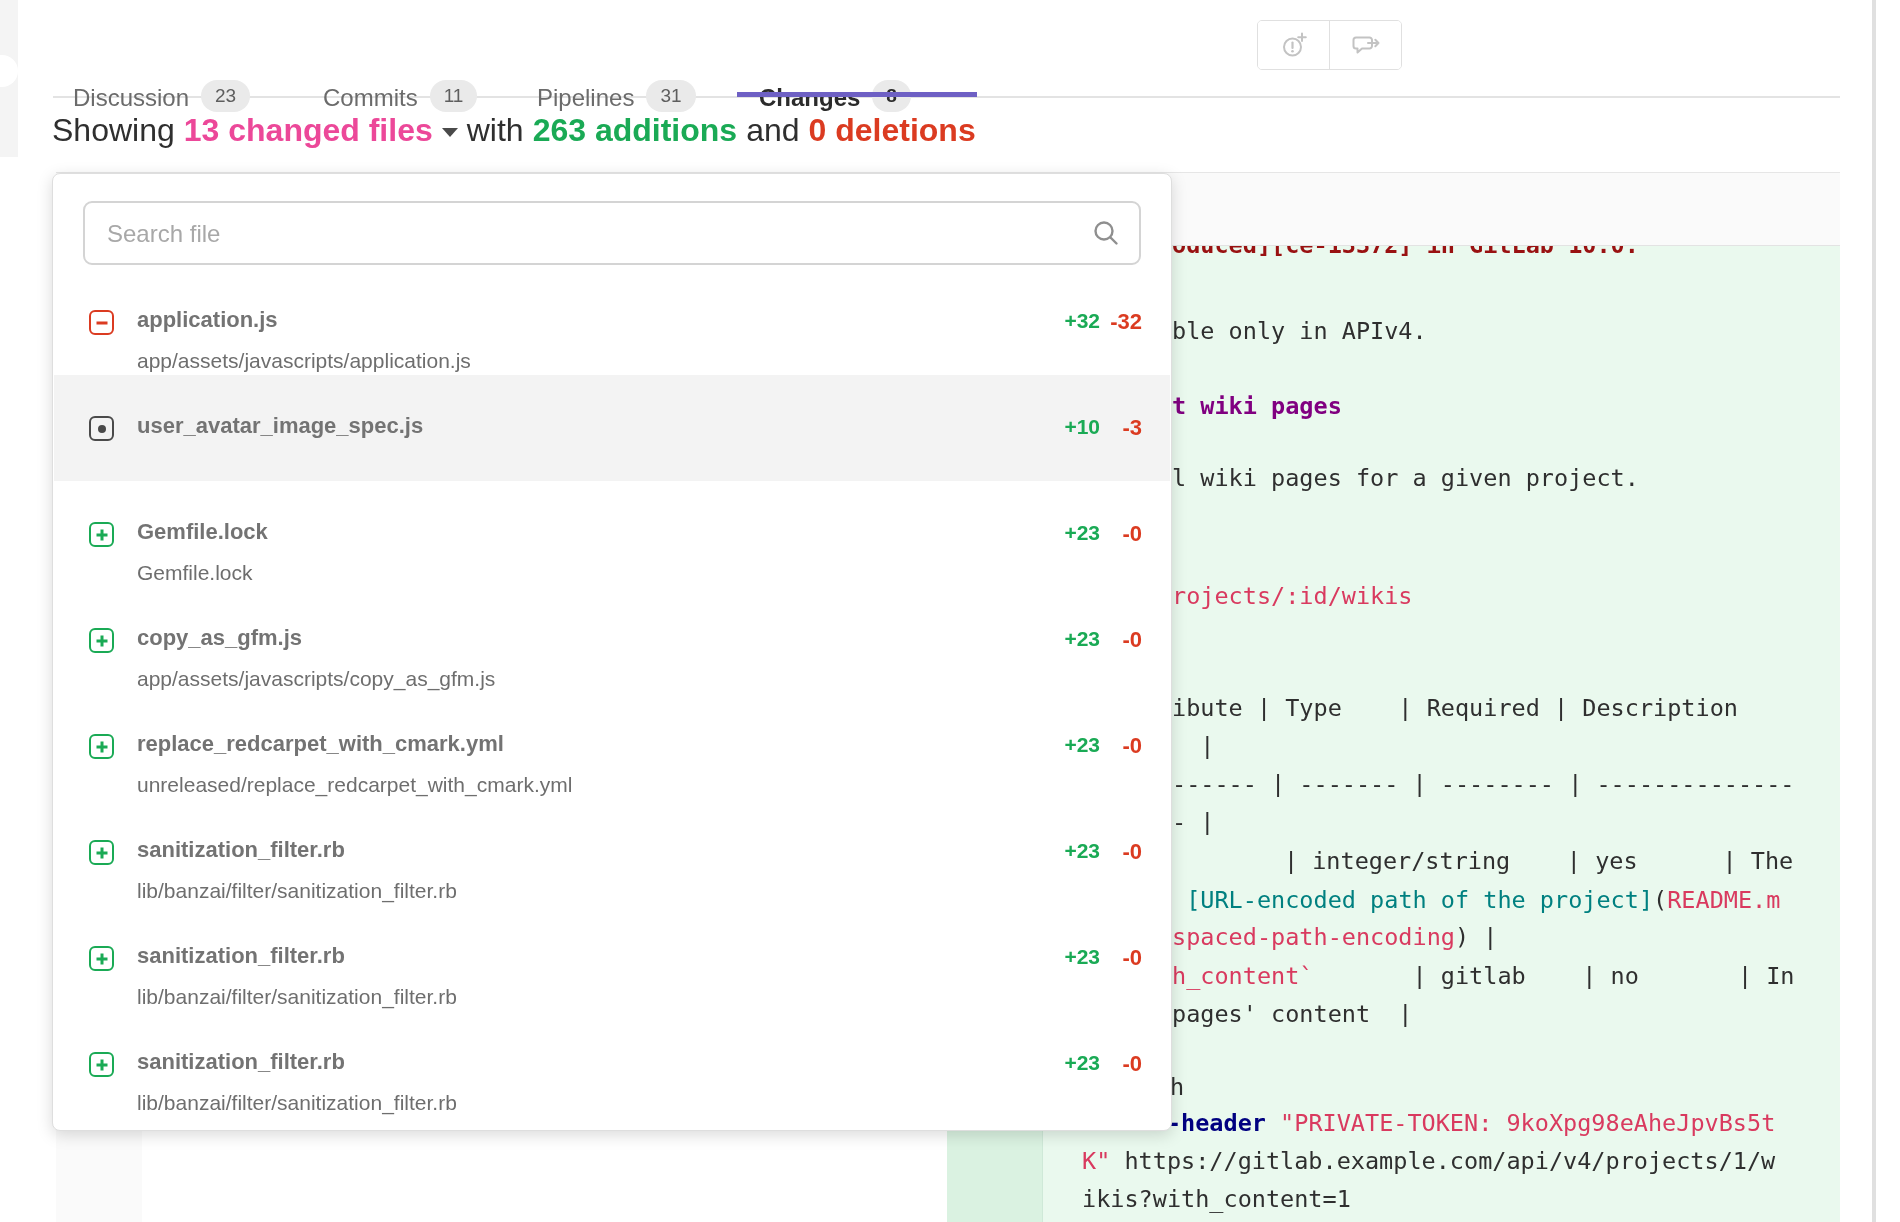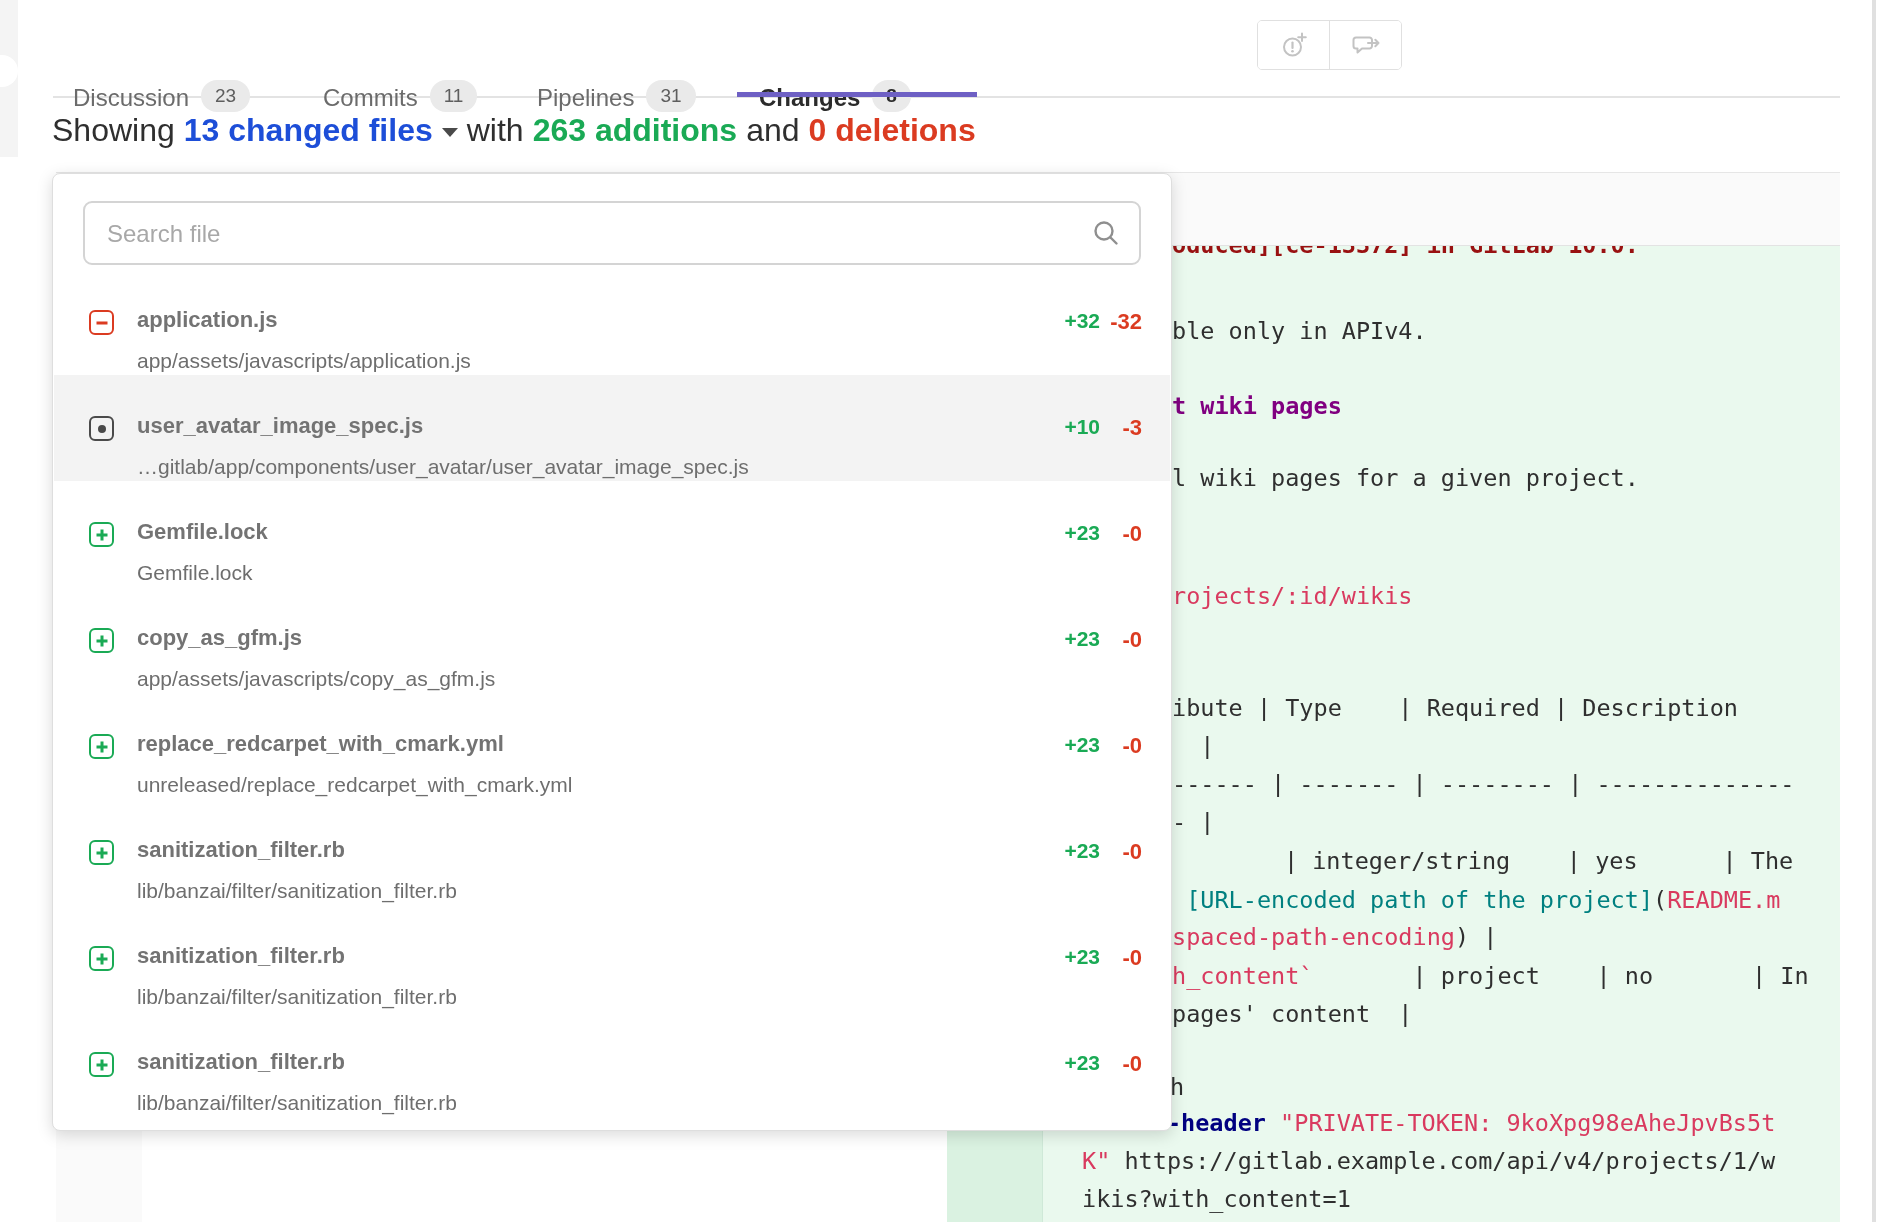--- a/index.html
+++ b/index.html
@@ -23,21 +23,21 @@
   .tab-underline{left:737px;top:92px;width:240px;height:5px;background:#6e60c4;}
 
   
   .resolved-group{left:1257px;top:20px;height:48px;display:flex;border:1px solid #e0e0e0;border-radius:5px;overflow:hidden;background:#fff;}
   .resolved-text-seg{display:flex;align-items:center;gap:11px;padding:0 18px;background:#fafafa;border-right:1px solid #e0e0e0;font-size:24px;color:#2f2f2f;white-space:nowrap;}
   .icon-btn{width:71px;display:flex;align-items:center;justify-content:center;background:#fff;cursor:pointer;}
   .icon-btn + .icon-btn{border-left:1px solid #e0e0e0;}
 
   
   .summary{left:52px;top:112px;display:flex;align-items:center;gap:9px;font-size:32px;color:#2f2f2f;white-space:nowrap;}
-  .link-blue{color:#1d4ed8;font-weight:700;cursor:pointer;}
+  .link-blue{color:#ec4899;font-weight:700;cursor:pointer;}
   .caret-down{width:0;height:0;border-left:8px solid transparent;border-right:8px solid transparent;border-top:9px solid #4a4a4a;margin-top:4px;}
   .add-text{color:#1aaa55;font-weight:700;}
   .del-text{color:#db3b21;font-weight:700;}
 
   
   .diff-header{left:56px;top:172px;width:1784px;height:72px;background:#fafafa;border-top:1px solid #e6e6e6;border-bottom:1px solid #e3e3e3;z-index:3;}
   .gutter-old{left:56px;top:244px;width:86px;height:978px;background:#fafafa;border-right:1px solid #ececec;z-index:1;}
   .pane-old{left:142px;top:244px;width:805px;height:978px;background:#ffffff;z-index:1;}
   .gutter-new{left:947px;top:244px;width:95px;height:978px;background:#daf2e1;border-right:1px solid #cfe9d8;z-index:1;}
   .pane-new{left:1043px;top:244px;width:797px;height:978px;background:#eaf9ee;z-index:1;}
@@ -139,21 +139,21 @@
     <div class="code-line" style="top: 391px; left: 1172px;"><span class="c-pu">t wiki pages</span></div>
     <div class="code-line" style="top: 463px; left: 1172px;"><span>l wiki pages for a given project.</span></div>
     <div class="code-line" style="top: 581px; left: 1172px;"><span class="c-cr">rojects/:id/wikis</span></div>
     <div class="code-line" style="top: 693px; left: 1172px;"><span>ibute | Type    | Required | Description</span></div>
     <div class="code-line" style="top: 731px; left: 1172px;"><span>  |</span></div>
     <div class="code-line" style="top: 769px; left: 1172px;"><span>------ | ------- | -------- | --------------</span></div>
     <div class="code-line" style="top: 807px; left: 1172px;"><span>- |</span></div>
     <div class="code-line" style="top: 846px; left: 1172px; margin-left: 27px;"><span>      | integer/string    | yes      | The</span></div>
     <div class="code-line" style="top: 885px; left: 1172px;"><span> </span><span class="c-te">[URL-encoded path of the project]</span><span>(</span><span class="c-cr">README.m</span></div>
     <div class="code-line" style="top: 922px; left: 1172px;"><span class="c-cr">spaced-path-encoding</span><span>) |</span></div>
-    <div class="code-line" style="top: 961px; left: 1172px;"><span class="c-cr">h_content`</span><span>       | project    | no       | In</span></div>
+    <div class="code-line" style="top: 961px; left: 1172px;"><span class="c-cr">h_content`</span><span>       | gitlab    | no       | In</span></div>
     <div class="code-line" style="top: 999px; left: 1172px;"><span>pages' content  |</span></div>
     <div class="code-line" style="top: 1072px; left: 1170px;"><span>h</span></div>
     <div class="code-line" style="top: 1108px; left: 1082px;"><span>curl </span><span class="c-nv">--header</span><span> </span><span class="c-cr">"PRIVATE-TOKEN: 9koXpg98eAheJpvBs5t</span></div>
     <div class="code-line" style="top: 1146px; left: 1082px;"><span class="c-cr">K"</span><span> https://gitlab.example.com/api/v4/projects/1/w</span></div>
     <div class="code-line" style="top: 1184px; left: 1082px;"><span>ikis?with_content=1</span></div>
   </div>
 <div class="abs diff-header"></div>
 
 <div class="abs right-divider"></div>
 
@@ -173,21 +173,20 @@
         <span class="file-name">application.js</span>
         <span class="file-path">app/assets/javascripts/application.js</span>
         <span class="cnt-add">+32</span>
         <span class="cnt-del">-32</span>
       </div>
       <div class="file-row selected" style="top: 201px;">
         <span class="fi modified">
           <span class="dot"></span>
         </span>
         <span class="file-name">user_avatar_image_spec.js</span>
-        <span class="file-path">…gitlab/app/components/user_avatar/user_avatar_image_spec.js</span>
         <span class="cnt-add">+10</span>
         <span class="cnt-del">-3</span>
       </div>
       <div class="file-row" style="top: 307px;">
         <span class="fi added">
           <span class="bar-h"></span>
           <span class="bar-v"></span>
         </span>
         <span class="file-name">Gemfile.lock</span>
         <span class="file-path">Gemfile.lock</span>

